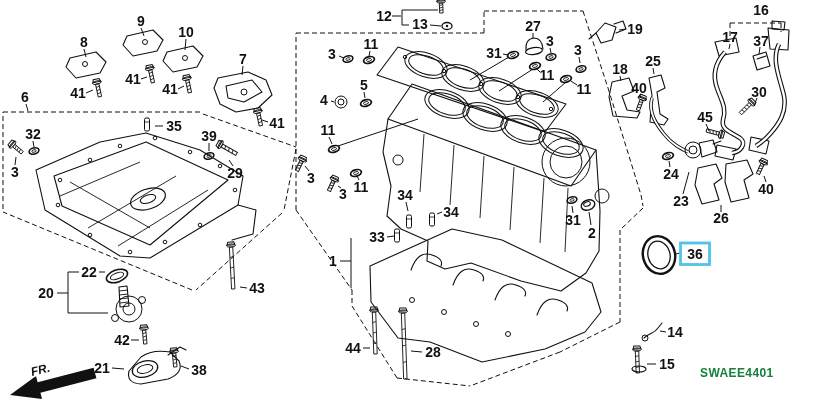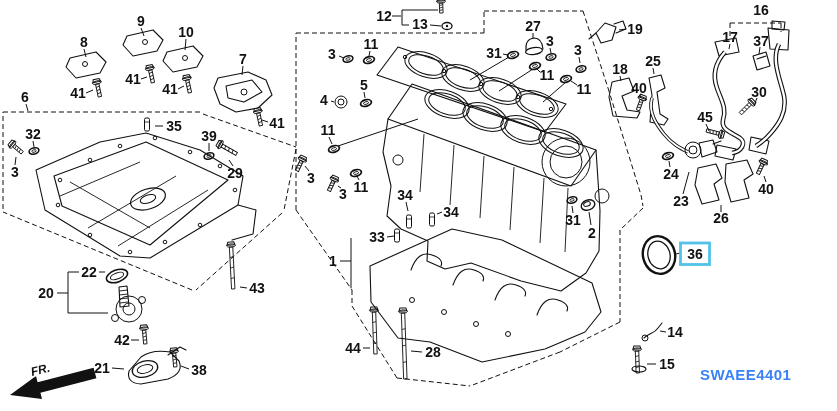--- a/index.html
+++ b/index.html
@@ -1,20 +1,20 @@
 <!DOCTYPE html>
 <html><head>
 <meta charset="utf-8">
 <style>
   html,body{margin:0;padding:0;background:#e8e8e8;}
   .stage{position:relative;width:837px;height:411px;background:#ffffff;
          font-family:"Liberation Sans",sans-serif;overflow:hidden;}
   .stage svg{position:absolute;left:0;top:0;}
-  .diagram-code{position:absolute;left:700px;top:366px;font-size:15px;font-weight:bold;
-         letter-spacing:.4px;color:#3b82f6;}
+  .diagram-code{position:absolute;left:700px;top:366px;font-size:12px;font-weight:bold;
+         letter-spacing:.4px;color:#15803d;}
   text.lbl{font-family:"Liberation Sans",sans-serif;font-size:14px;font-weight:bold;fill:#111;}
   text.fr{font-family:"Liberation Sans",sans-serif;font-size:12px;font-weight:bold;font-style:italic;
          fill:#111;paint-order:stroke;stroke:#fff;stroke-width:3px;}
 </style>
 </head>
 <body>
 
 <div class="stage">
   <svg id="diagram-svg" width="837" height="411" viewBox="0 0 837 411">
       <g>

